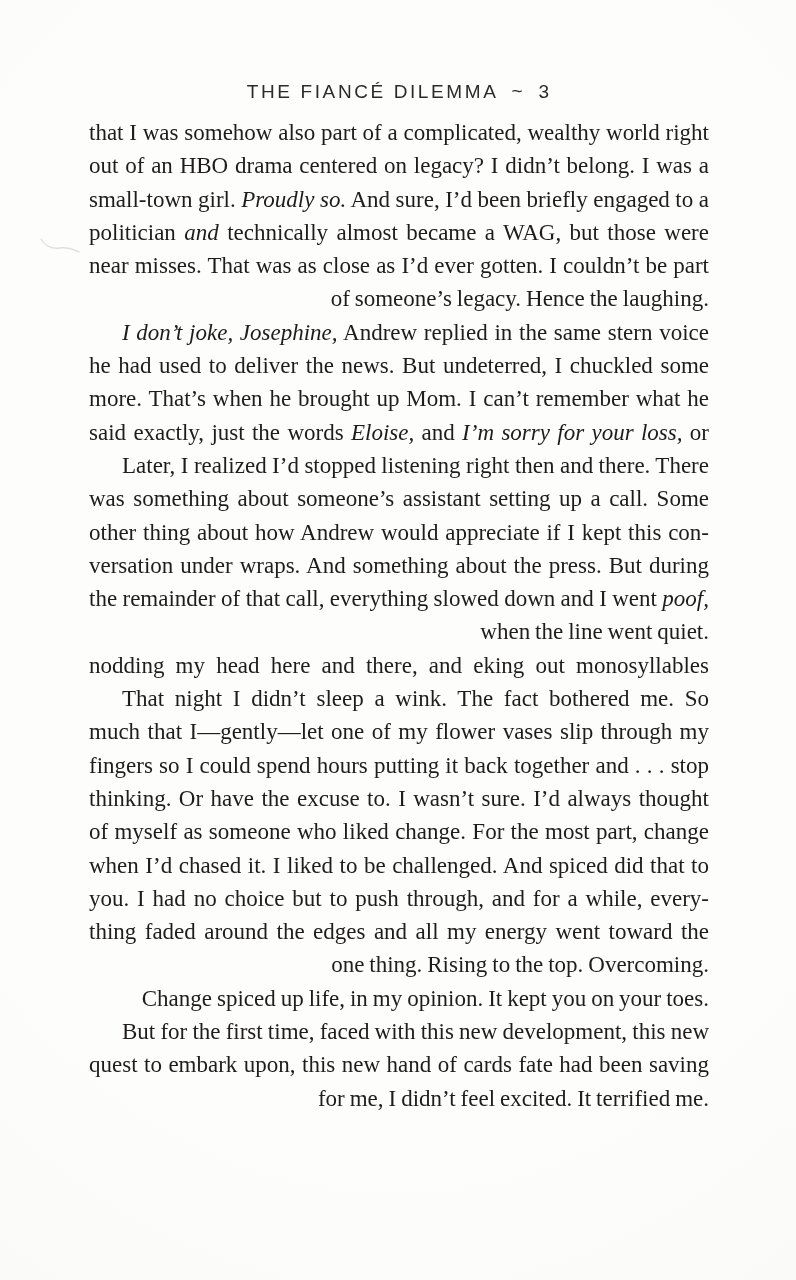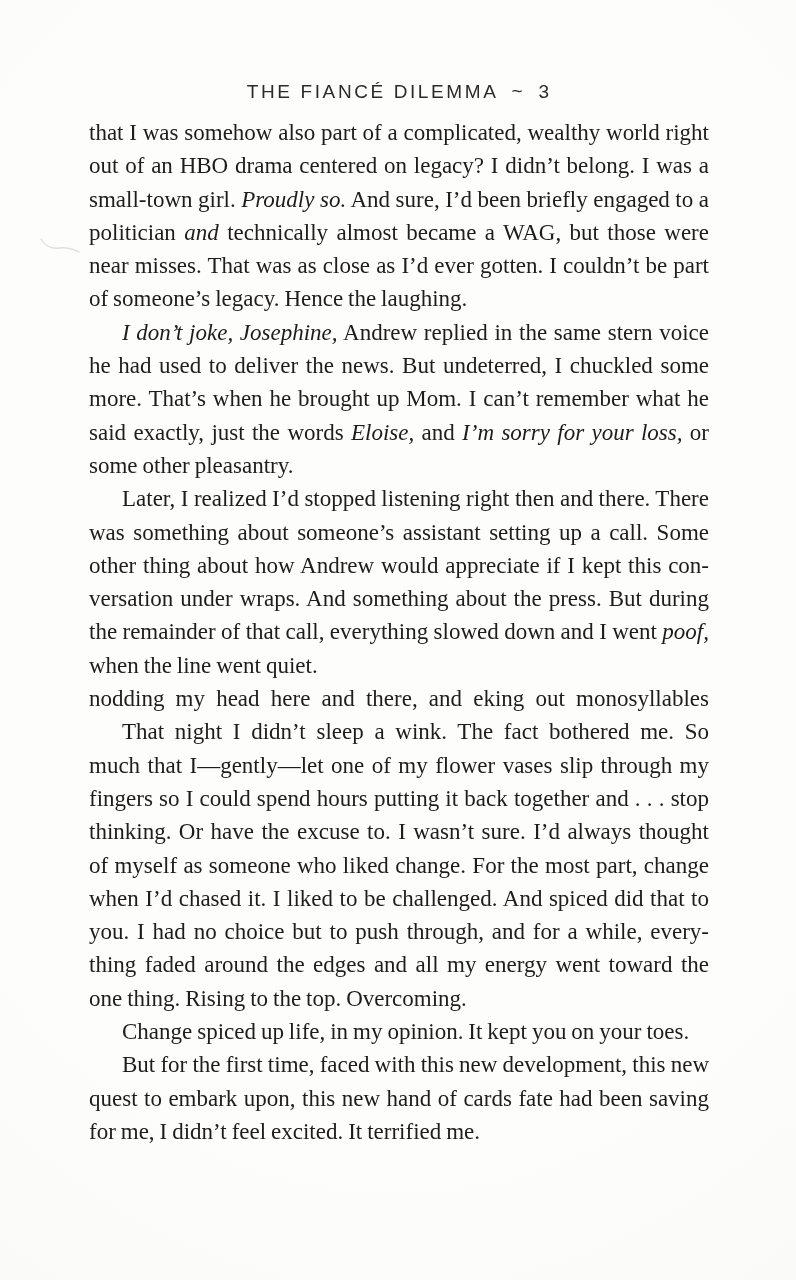--- a/index.html
+++ b/index.html
@@ -46,21 +46,21 @@
     position: absolute;
     left: 89px;
     top: 116px;
     width: 620px;
     font-size: 23px;
     line-height: 33.3px;
     word-spacing: -0.8px;
     text-rendering: optimizeLegibility;
   }
   .line {
-    text-align: left;
+    text-align: right;
     min-height: 33.3px;
   }
   .line.j {
     text-align: justify;
     text-align-last: justify;
   }
   .line.ind {
     text-indent: 33px;
   }
   .line em {
@@ -92,21 +92,20 @@
       <div class="line j"><span>that I was somehow also part of a complicated, wealthy world right</span></div>
       <div class="line j"><span>out of an HBO drama centered on legacy? I didn’t belong. I was a</span></div>
       <div class="line j"><span>small-town girl. </span><em>Proudly so.</em><span> And sure, I’d been briefly engaged to a</span></div>
       <div class="line j"><span>politician </span><em>and</em><span> technically almost became a WAG, but those were</span></div>
       <div class="line j"><span>near misses. That was as close as I’d ever gotten. I couldn’t be part</span></div>
       <div class="line"><span>of someone’s legacy. Hence the laughing.</span></div>
       <div class="line j ind"><em>I don’t joke, Josephine,</em><span> Andrew replied in the same stern voice</span></div>
       <div class="line j"><span>he had used to deliver the news. But undeterred, I chuckled some</span></div>
       <div class="line j"><span>more. That’s when he brought up Mom. I can’t remember what he</span></div>
       <div class="line j"><span>said exactly, just the words </span><em>Eloise,</em><span> and </span><em>I’m sorry for your loss,</em><span> or</span></div>
-      <div class="line"><span>some other pleasantry.</span></div>
       <div class="line j ind"><span>Later, I realized I’d stopped listening right then and there. There</span></div>
       <div class="line j"><span>was something about someone’s assistant setting up a call. Some</span></div>
       <div class="line j"><span>other thing about how Andrew would appreciate if I kept this con-</span></div>
       <div class="line j"><span>versation under wraps. And something about the press. But during</span></div>
       <div class="line j"><span>the remainder of that call, everything slowed down and I went </span><em>poof,</em></div>
       <div class="line"><span>when the line went quiet.</span></div>
       <div class="line j"><span>nodding my head here and there, and eking out monosyllables</span></div>
       <div class="line j ind"><span>That night I didn’t sleep a wink. The fact bothered me. So</span></div>
       <div class="line j"><span>much that I—gently—let one of my flower vases slip through my</span></div>
       <div class="line j"><span>fingers so I could spend hours putting it back together and . . . stop</span></div>

